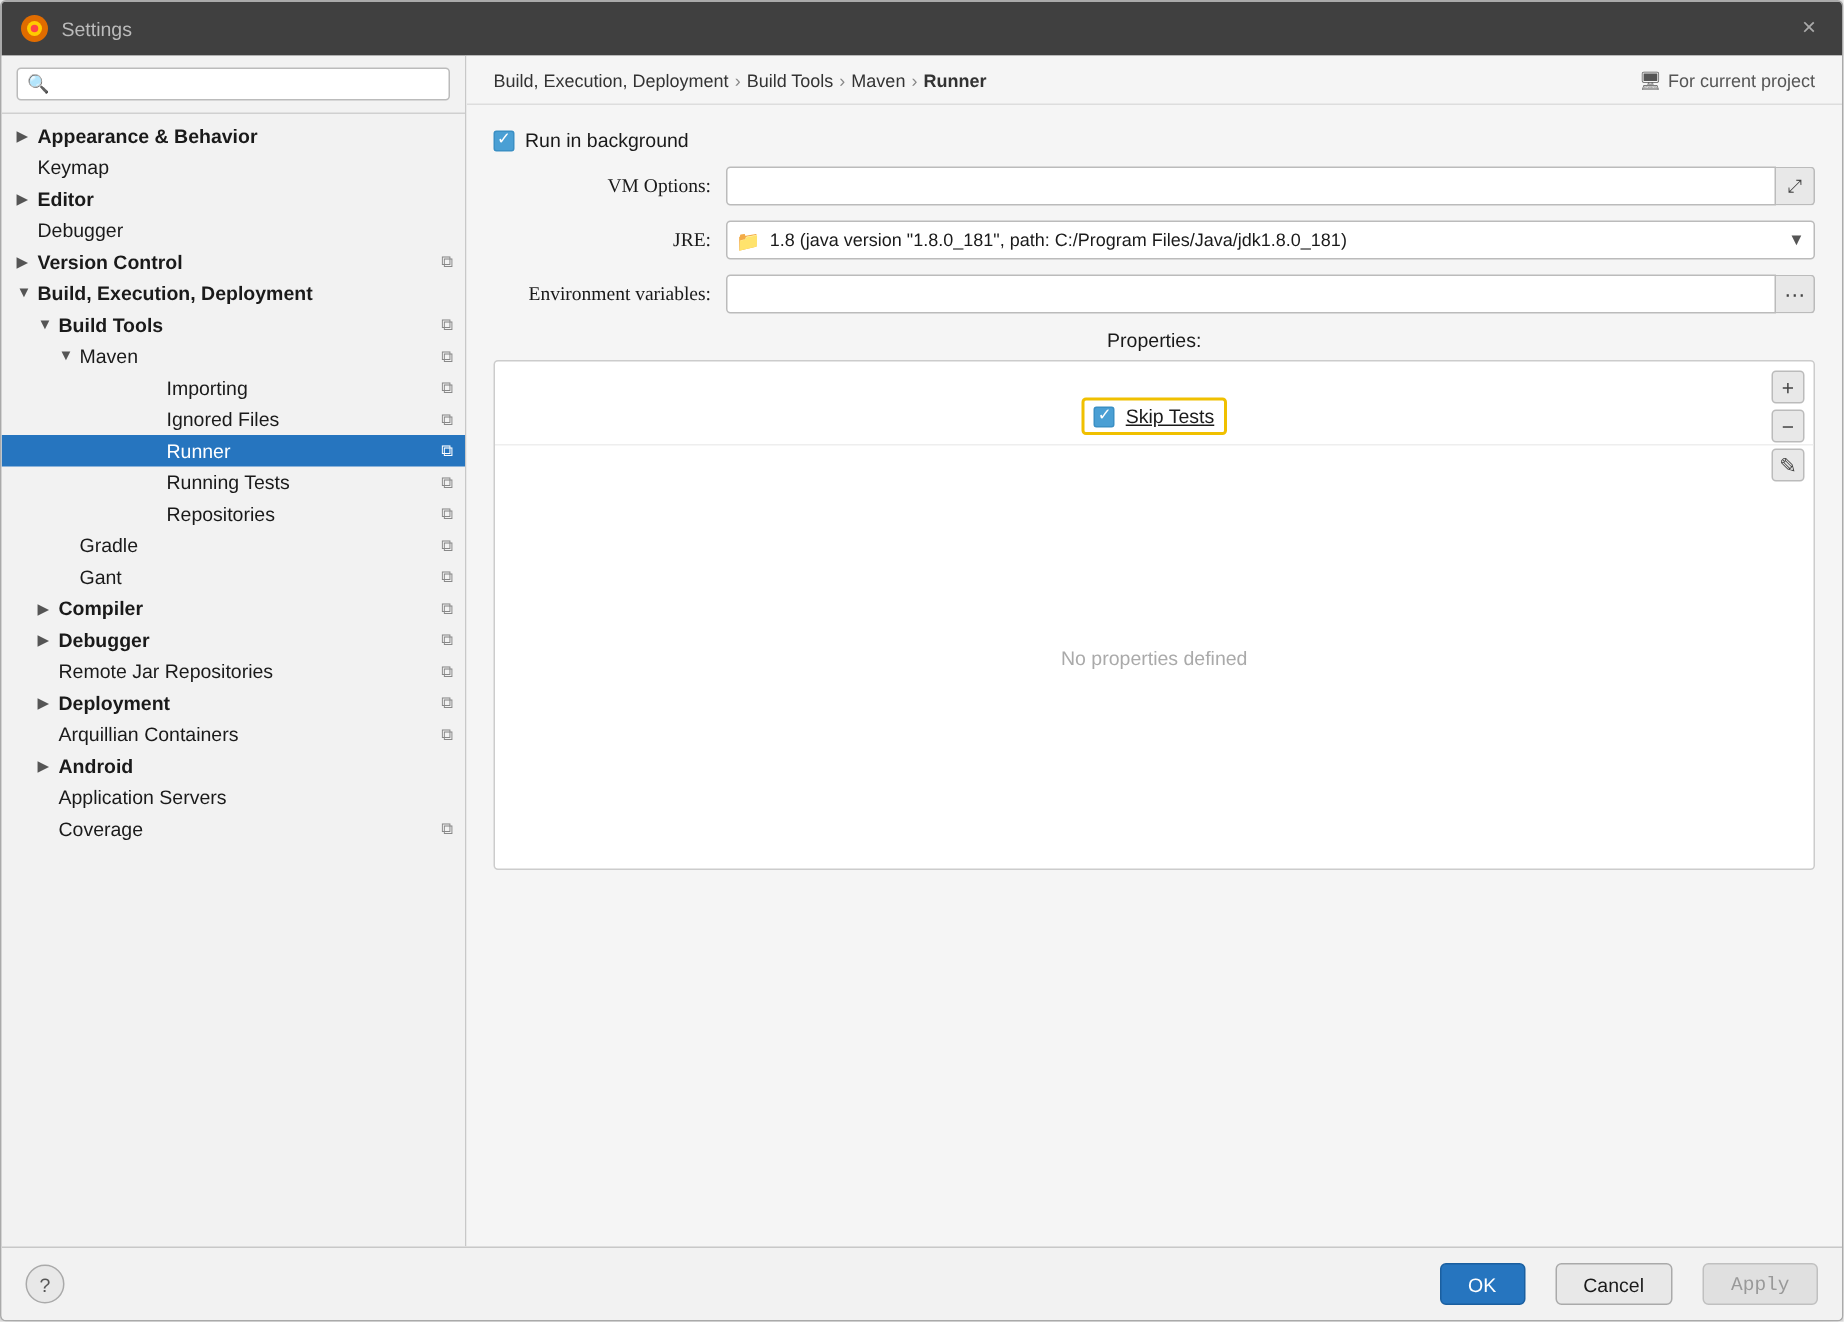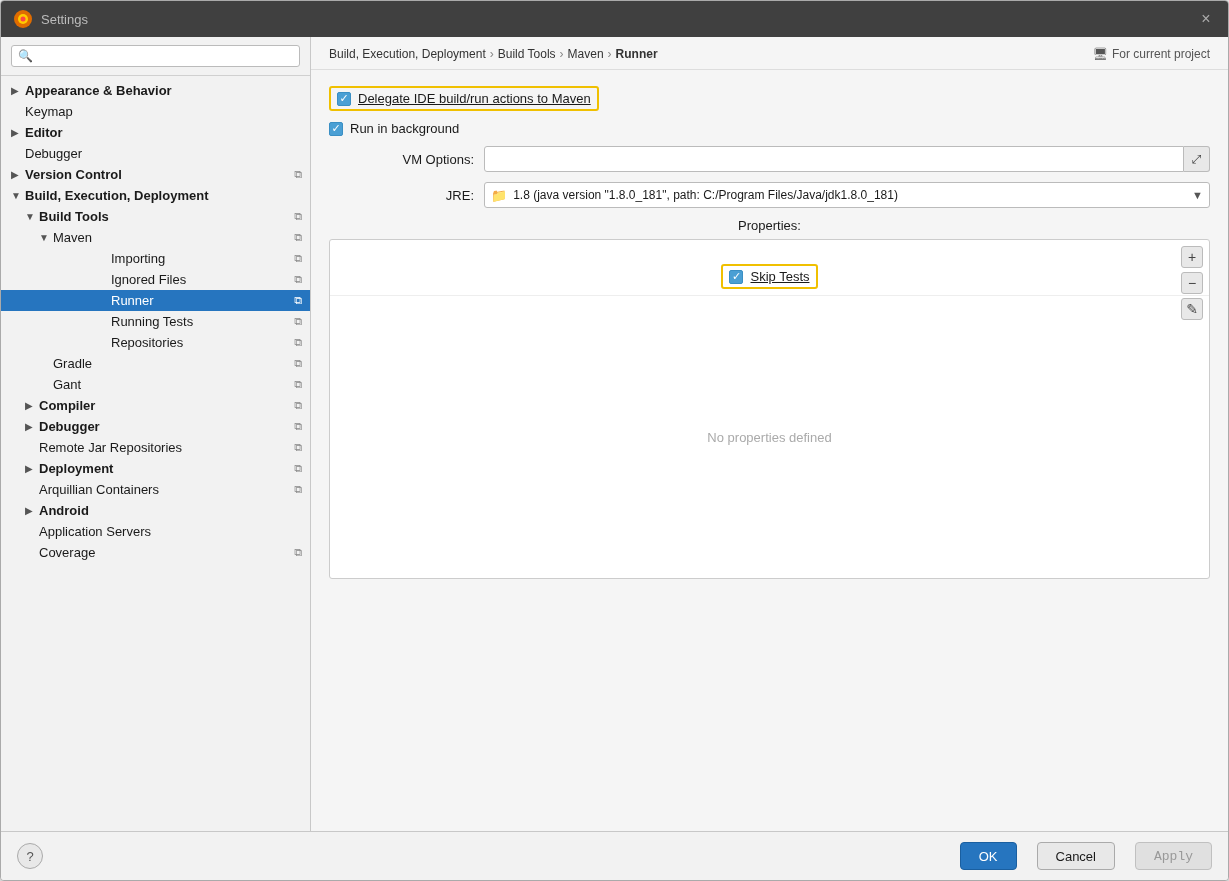--- a/index.html
+++ b/index.html
@@ -216,20 +216,21 @@
       align-items: center;
       margin-bottom: 10px;
     }
     .form-label {
       width: 155px;
       font-size: 13px;
       color: #1a1a1a;
       text-align: right;
       padding-right: 10px;
       flex-shrink: 0;
+      font-family: Liberation Serif, serif;
     }
     .form-input {
       flex: 1;
       height: 26px;
       border: 1px solid #bbb;
       border-radius: 3px;
       background: #fff;
       padding: 0 6px;
       font-size: 12px;
     }
@@ -580,26 +581,20 @@
           <span class="active">Runner</span>
         </div>
         <div class="for-project-link">
           <span>🖥</span>
           <span>For current project</span>
         </div>
       </div>
 
       <div class="panel-body">
 
-        <div class="checkbox-row">
-          <div class="checkbox-highlight">
-            <div class="cb"></div>
-            <span class="cb-label underline">Delegate IDE build/run actions to Maven</span>
-          </div>
-        </div>
 
         <div class="checkbox-row">
           <div class="cb"></div>
           <span class="cb-label">Run in background</span>
         </div>
 
         <div class="form-row">
           <span class="form-label">VM Options:</span>
           <div class="input-with-btn">
             <input class="form-input" type="text" style="">
@@ -609,20 +604,27 @@
 
         <div class="form-row">
           <span class="form-label">JRE:</span>
           <div class="jre-select">
             <span class="folder-icon">📁</span>
             <span class="jre-text">1.8 (java version "1.8.0_181", path: C:/Program Files/Java/jdk1.8.0_181)</span>
             <span class="dropdown-arrow">▼</span>
           </div>
         </div>
 
+        <div class="form-row">
+          <span class="form-label">Environment variables:</span>
+          <div class="env-var-row">
+            <input class="env-input" type="text" style="">
+            <div class="env-btn">⋯</div>
+          </div>
+        </div>
 
         <div class="properties-section">
           <div class="properties-label">Properties:</div>
           <div class="properties-area">
             <div class="skip-tests-wrap">
               <div class="checkbox-highlight" style="display:inline-flex;margin-top:18px;">
                 <div class="cb"></div>
                 <span class="cb-label underline">Skip Tests</span>
               </div>
             </div>

